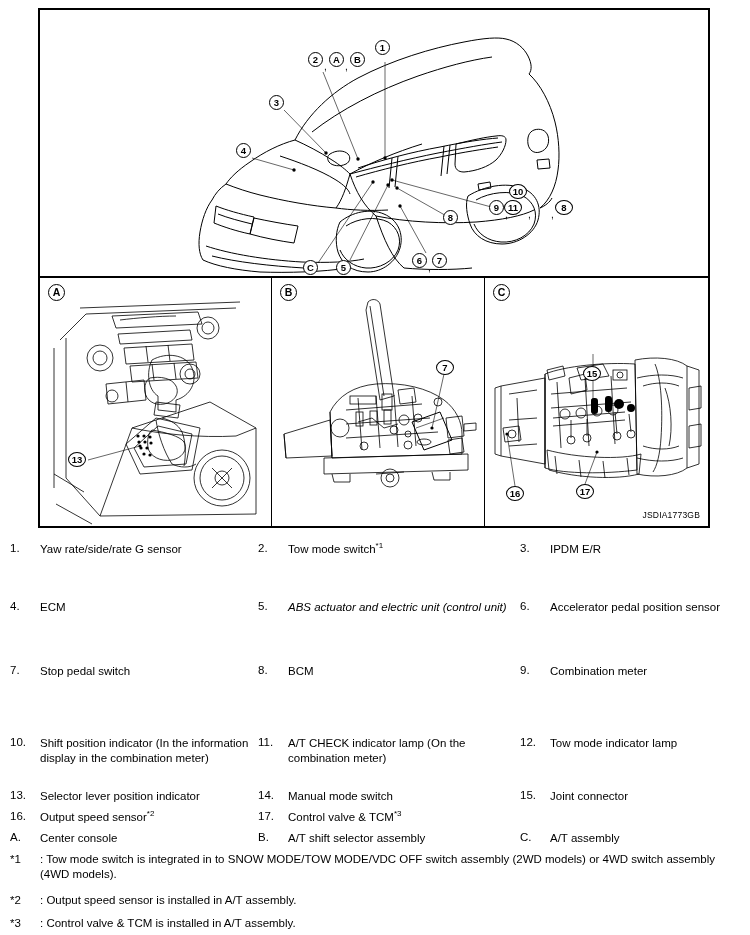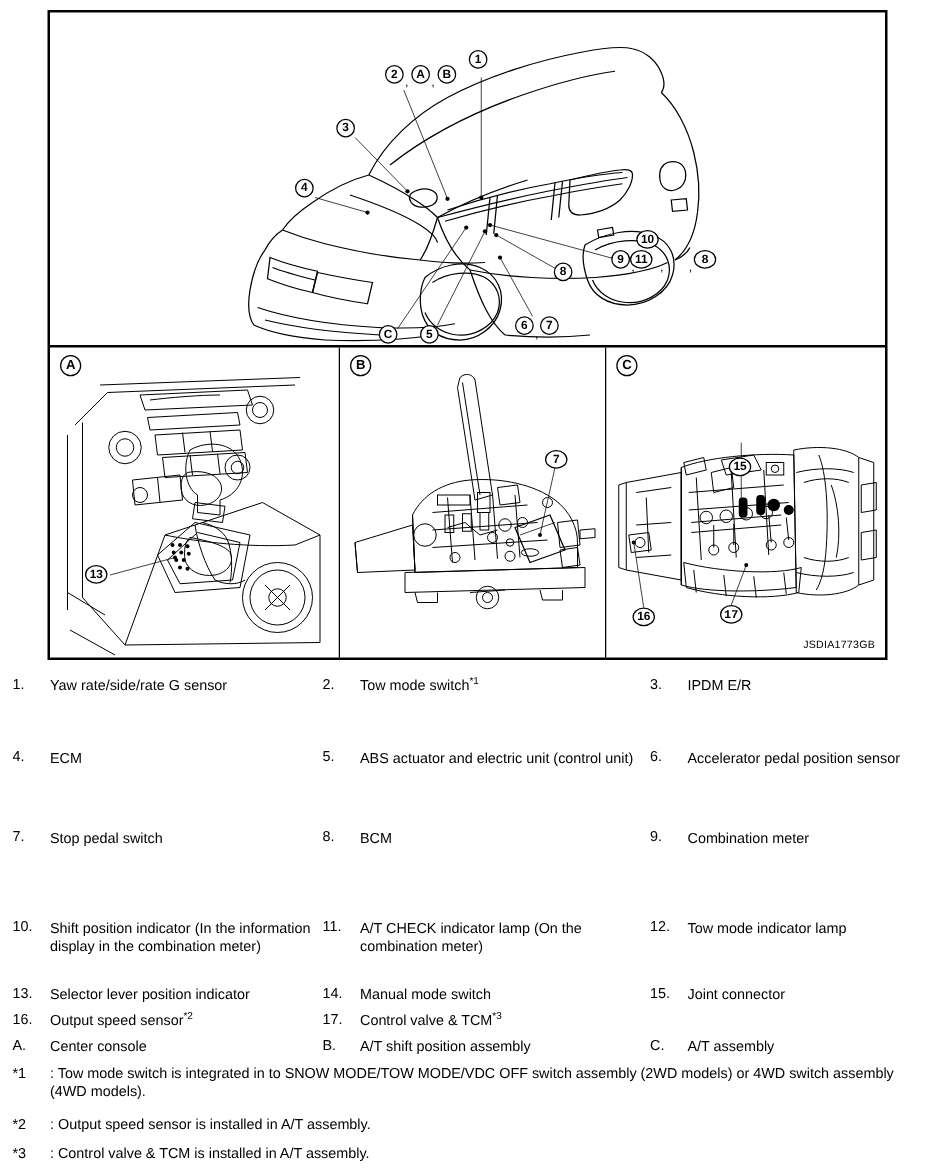--- a/index.html
+++ b/index.html
@@ -427,21 +427,21 @@
 
         <line class="ln-hair" x1="108" y1="76" x2="108" y2="122"></line>
         <circle class="fillblk" cx="108" cy="122" r="1.6"></circle>
         <line class="ln-hair" x1="30" y1="208" x2="22" y2="156"></line>
         <circle class="fillblk" cx="22" cy="156" r="1.6"></circle>
         <line class="ln-hair" x1="100" y1="206" x2="112" y2="174"></line>
         <circle class="fillblk" cx="112" cy="174" r="1.6"></circle>
       </svg>
       <div class="callout num wide" style="position:absolute;left:98px;top:60px;margin-top:28px;">15</div>
       <div class="callout num wide" style="position:absolute;left:21px;top:208px;">16</div>
-      <div class="callout num wide" style="position:absolute;left:91px;top:206px;font-family:Liberation Mono, monospace;">17</div>
+      <div class="callout num wide" style="position:absolute;left:91px;top:206px;">17</div>
     </div>
   </div>
 
   <div id="figure-id">JSDIA1773GB</div>
 </div>
 
 <div id="legend">
 
   <div class="lrow" style="top:6px;">
     <div class="litem col1">
@@ -458,21 +458,21 @@
     </div>
   </div>
 
   <div class="lrow" style="top:64px;">
     <div class="litem col1">
       <span class="idx">4.</span>
       <span class="lbl">ECM</span>
     </div>
     <div class="litem col2">
       <span class="idx">5.</span>
-      <span class="lbl" style="width:228px;">ABS actuator and electric unit (control unit)</span>
+      <span class="lbl" style="width:228px;font-style:italic;">ABS actuator and electric unit (control unit)</span>
     </div>
     <div class="litem col3">
       <span class="idx">6.</span>
       <span class="lbl">Accelerator pedal position sensor</span>
     </div>
   </div>
 
   <div class="lrow" style="top:128px;">
     <div class="litem col1">
       <span class="idx">7.</span>
@@ -529,21 +529,21 @@
     </div>
   </div>
 
   <div class="lrow" style="top:295px;">
     <div class="litem col1">
       <span class="idx">A.</span>
       <span class="lbl">Center console</span>
     </div>
     <div class="litem col2">
       <span class="idx">B.</span>
-      <span class="lbl">A/T shift position assembly</span>
+      <span class="lbl">A/T shift selector assembly</span>
     </div>
     <div class="litem col3">
       <span class="idx">C.</span>
       <span class="lbl">A/T assembly</span>
     </div>
   </div>
 
   <div class="fnote" style="top:316px;">
     <span class="fm">*1</span>
     <span class="ft">: Tow mode switch is integrated in to SNOW MODE/TOW MODE/VDC OFF switch assembly (2WD models) or 4WD switch assembly (4WD models).</span>

